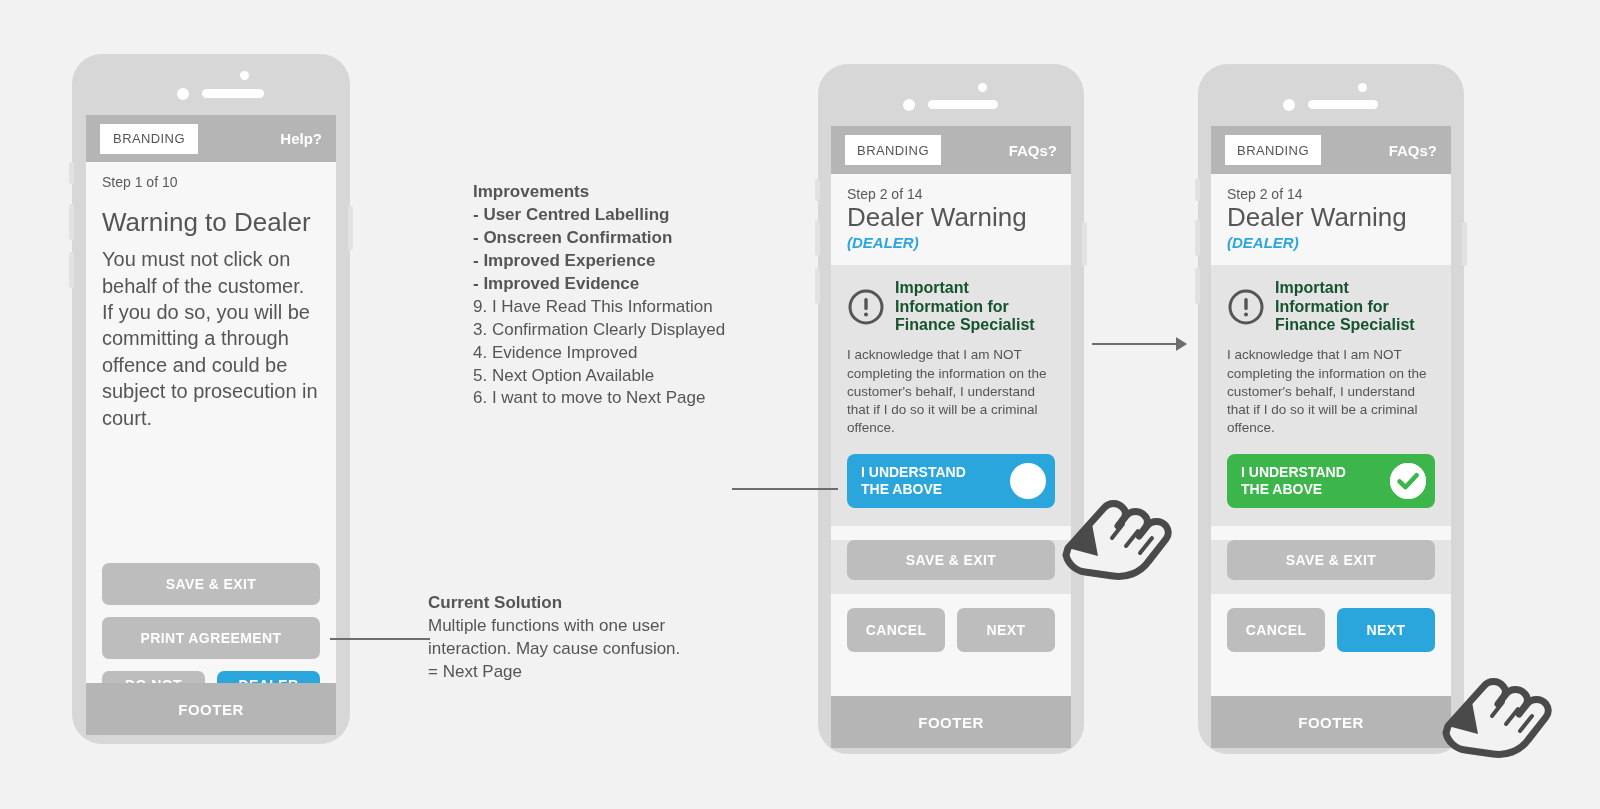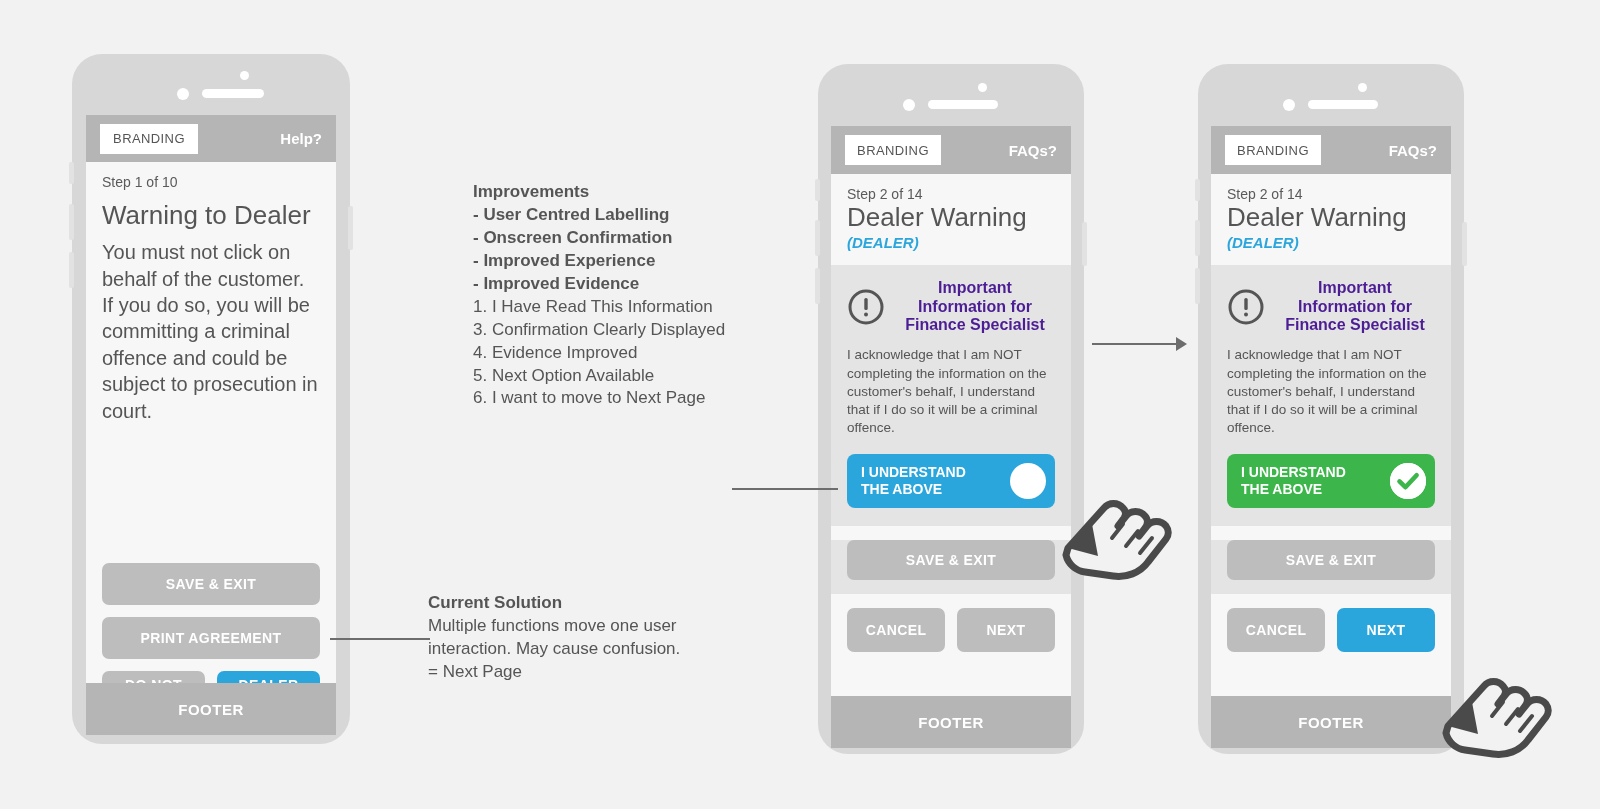--- a/index.html
+++ b/index.html
@@ -136,25 +136,24 @@
   }
 
   
   .info-panel { background: #e4e4e4; }
   .info-head {
     display: flex;
     align-items: center;
     gap: 10px;
   }
   .info-head-text {
-    color: #4c1d95;
+    color: #14532d;
     font-weight: bold;
     font-size: 16px;
     line-height: 1.15;
-    text-align: center;
   }
   .warn-icon {
     width: 38px; height: 38px;
     flex: 0 0 38px;
   }
   .ack-copy {
     color: #555555;
     font-size: 13.5px;
     line-height: 1.35;
   }
@@ -218,22 +217,22 @@
 
   <div class="screen" style="left:14px; top:61px; width:250px; height:620px;">
 
     <div class="appbar" style="height:47px; padding:0 14px;">
       <div class="branding" style="width:98px; height:30px;">BRANDING</div>
       <div class="appbar-link">Help?</div>
     </div>
 
     <div style="padding:12px 16px 0 16px;">
       <div class="step-label">Step 1 of 10</div>
-      <div class="page-title" style="font-size:26px; margin-top:12px;">Warning to Dealer</div>
-      <div class="body-copy" style="font-size:20px; line-height:1.32; margin-top:10px;">You must not click on behalf of the customer. If you do so, you will be committing a criminal offence and could be subject to prosecution in court.</div>
+      <div class="page-title" style="font-size:26px; margin-top:19px;">Warning to Dealer</div>
+      <div class="body-copy" style="font-size:20px; line-height:1.32; margin-top:10px;">You must not click on behalf of the customer. If you do so, you will be committing a through offence and could be subject to prosecution in court.</div>
     </div>
 
     <div style="position:absolute; left:16px; right:16px; top:448px;">
       <div class="btn btn-grey" style="height:42px; font-size:14px;">SAVE &amp; EXIT</div>
       <div class="btn btn-grey" style="height:42px; font-size:14px; margin-top:12px;">PRINT AGREEMENT</div>
       <div style="display:flex; gap:12px; margin-top:12px;">
         <div class="btn btn-grey" style="flex:1; height:44px; font-size:14px;">DO NOT PROCEED</div>
         <div class="btn btn-blue" style="flex:1; height:44px; font-size:14px;">DEALER CONFIRM</div>
       </div>
     </div>
@@ -360,30 +359,30 @@
     <div class="footer-bar" style="position:absolute; left:0; right:0; bottom:0; height:52px;">FOOTER</div>
   </div>
 </div>
 
 <div class="annot" style="left:473px; top:181px; width:320px;">
   <div class="hdr">Improvements</div>
   <div class="hdr">- User Centred Labelling</div>
   <div class="hdr">- Onscreen Confirmation</div>
   <div class="hdr">- Improved Experience</div>
   <div class="hdr">- Improved Evidence</div>
-  <div>1. I Have Read This Information</div>
+  <div>9. I Have Read This Information</div>
   <div>3. Confirmation Clearly Displayed</div>
   <div>4. Evidence Improved</div>
   <div>5. Next Option Available</div>
   <div>6. I want to move to Next Page</div>
 </div>
 
 <div class="annot" style="left:428px; top:592px; width:330px;">
   <div class="hdr">Current Solution</div>
-  <div>Multiple functions move one user</div>
+  <div>Multiple functions with one user</div>
   <div>interaction. May cause confusion.</div>
   <div>= Next Page</div>
 </div>
 
 <div class="conn" style="left:732px; top:488px; width:106px;"></div>
 <div class="conn" style="left:330px; top:638px; width:100px;"></div>
 
 <div class="flow-arrow" style="left:1092px; top:336px;">
   <svg width="96" height="16" viewBox="0 0 96 16" aria-hidden="true">
     <line x1="0" y1="8" x2="84" y2="8" stroke="#6d6d6d" stroke-width="2"></line>

